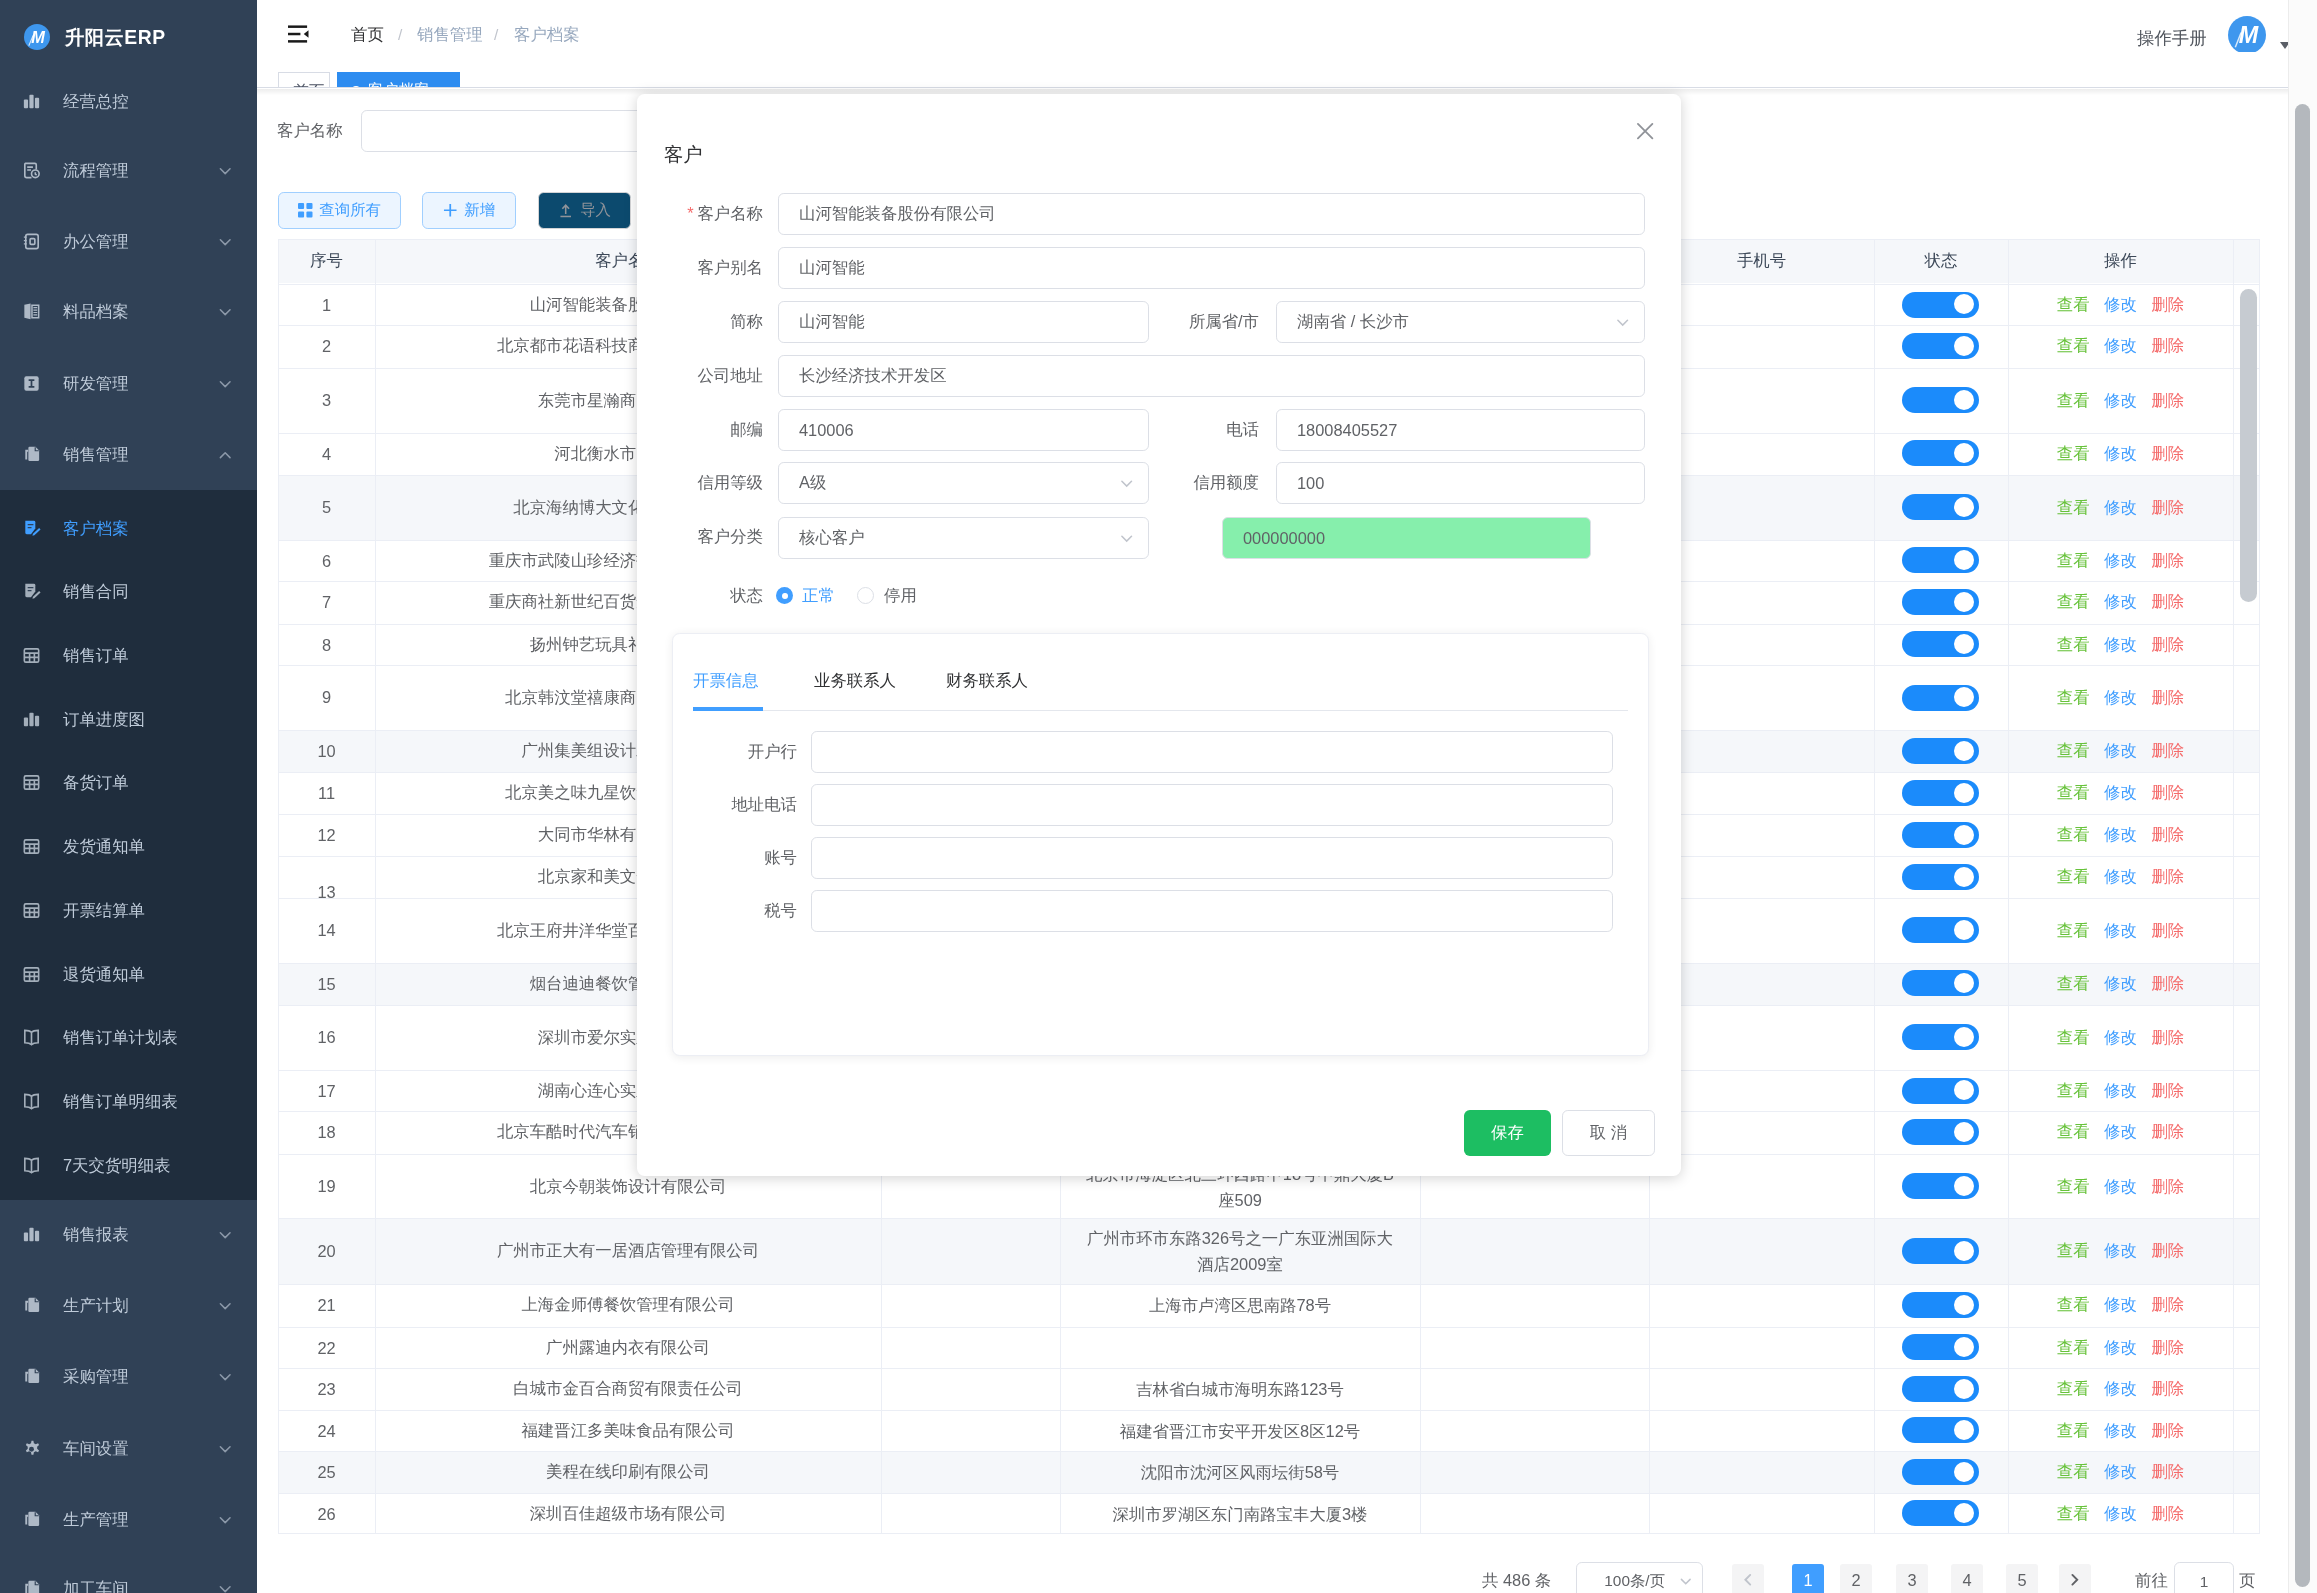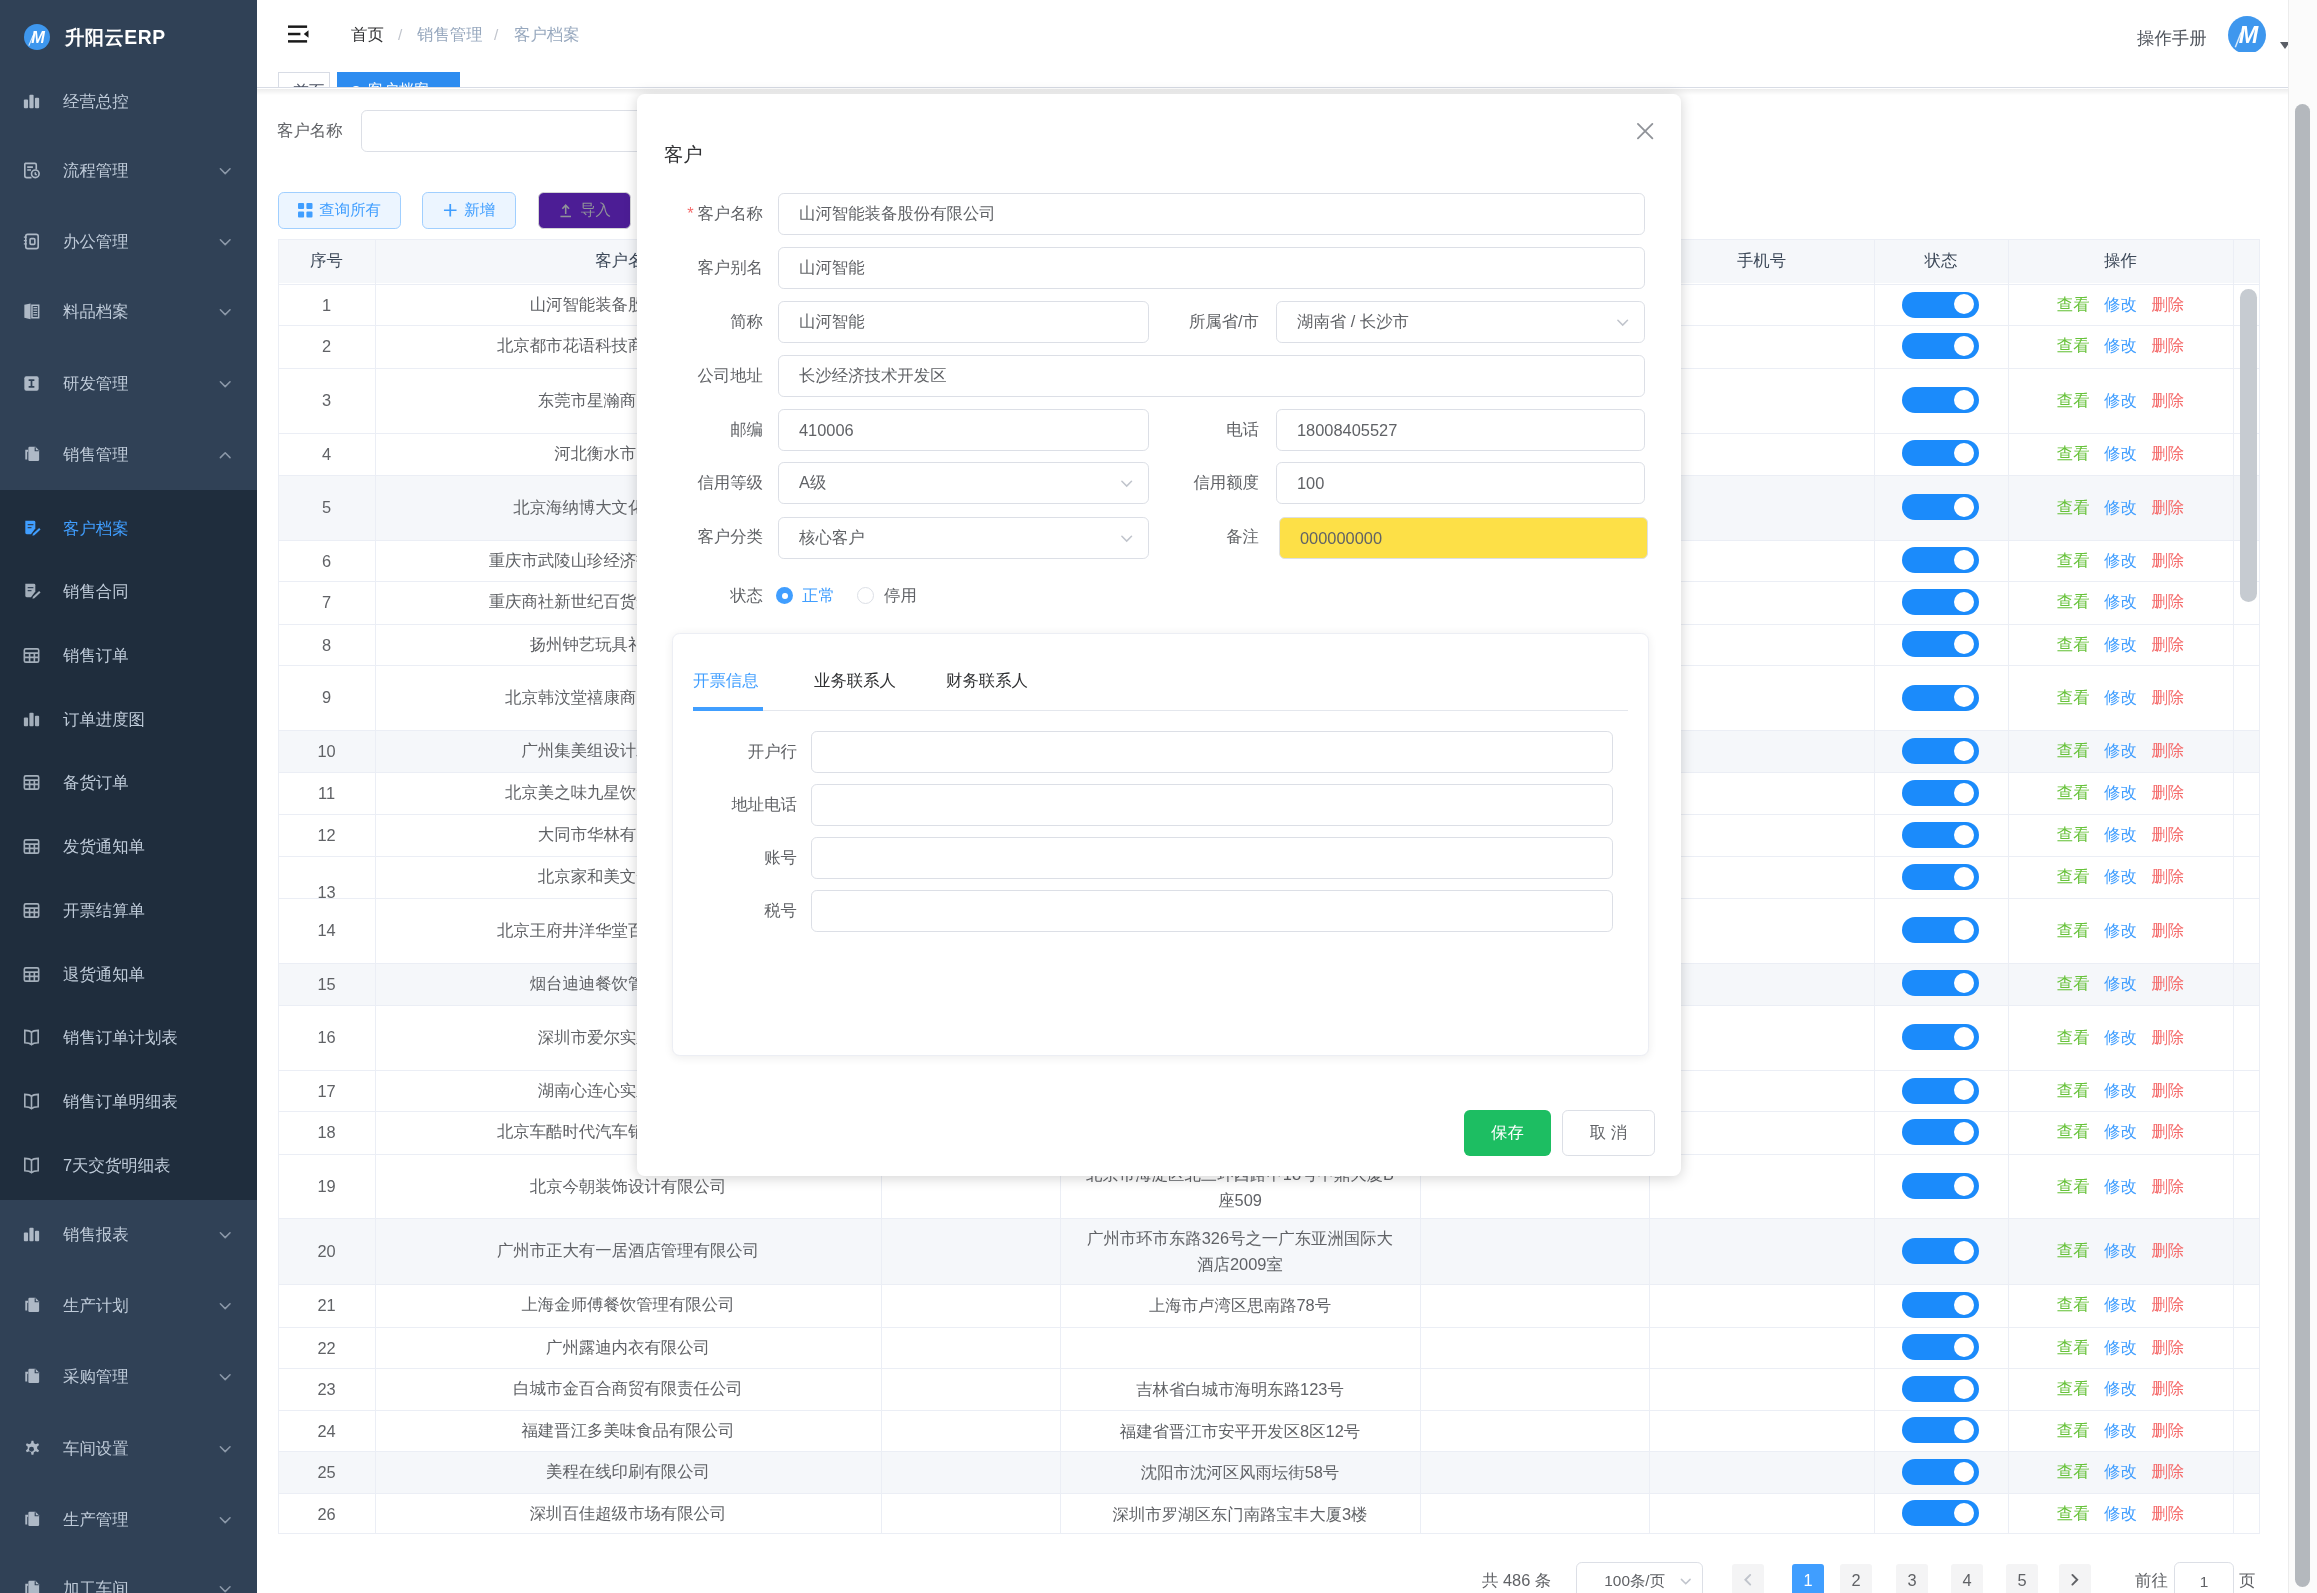--- a/index.html
+++ b/index.html
@@ -255,21 +255,21 @@
         <g fill="#409eff">
           <rect x="0" y="0" width="6.3" height="6.3" rx="1"></rect>
           <rect x="8.7" y="0" width="6.3" height="6.3" rx="1"></rect>
           <rect x="0" y="8.7" width="6.3" height="6.3" rx="1"></rect>
           <rect x="8.7" y="8.7" width="6.3" height="6.3" rx="1"></rect>
         </g>
       </svg>查询所有</div>
 <div class="abs ct" style="left:422px;top:192px;width:94px;height:37px;background:#ecf5ff;border:1.9px solid #a0cfff;border-radius:5.8px;color:#409eff;font-size:15.4px;"><svg width="14.5" height="14.5" viewBox="0 0 15 15" style="margin-right:6.8px">
         <path d="M7.5 1 V14 M1 7.5 H14" stroke="#409eff" stroke-width="1.8"></path>
       </svg>新增</div>
-<div class="abs ct" style="left:538px;top:192px;width:93px;height:37px;background:#4c1d95;border:1.9px solid #d3d4d6;border-radius:5.8px;color:#909399;font-size:15.4px;"><svg width="15.4" height="15.4" viewBox="0 0 16 16" style="margin-right:6.8px">
+<div class="abs ct" style="left:538px;top:192px;width:93px;height:37px;background:#0c4a6e;border:1.9px solid #d3d4d6;border-radius:5.8px;color:#909399;font-size:15.4px;"><svg width="15.4" height="15.4" viewBox="0 0 16 16" style="margin-right:6.8px">
         <g stroke="#909399" stroke-width="1.6" fill="none">
           <path d="M8 11.5 V2.5 M4.5 6 L8 2.2 L11.5 6"></path>
           <path d="M2.5 14 H13.5"></path>
         </g>
       </svg>导入</div>
 <div class="abs" style="left:278px;top:239px;width:1982px;height:44px;background:#f5f7fa;"></div>
 <div class="abs" style="left:278px;top:475px;width:1982px;height:65px;background:#f5f7fa;"></div>
 <div class="abs" style="left:278px;top:730px;width:1982px;height:42px;background:#f5f7fa;"></div>
 <div class="abs" style="left:278px;top:963px;width:1982px;height:42px;background:#f5f7fa;"></div>
 <div class="abs" style="left:278px;top:1218px;width:1982px;height:66px;background:#f5f7fa;"></div>
@@ -609,21 +609,21 @@
 <div class="abs" style="left:778px;top:462px;width:371px;height:42px;border:1.9px solid #dcdfe6;border-radius:5.8px;background:#fff;font-size:16.4px;color:#606266;padding-left:20px;display:flex;align-items:center;">A级<svg width="15.4" height="15.4" viewBox="0 0 16 16" style="position:absolute;right:13.5px;top:12.6px">
         <path d="M3 5.5 L8 10.5 L13 5.5" fill="none" stroke="#c0c4cc" stroke-width="1.6" stroke-linecap="round"></path>
       </svg></div>
 <div class="abs" style="left:1008px;top:470px;width:251px;height:25px;font-size:16.4px;color:#606266;justify-content:flex-end;display:flex;align-items:center;">信用额度</div>
 <div class="abs" style="left:1276px;top:462px;width:369px;height:42px;border:1.9px solid #dcdfe6;border-radius:5.8px;background:#fff;font-size:16.4px;color:#606266;padding-left:20px;display:flex;align-items:center;">100</div>
 <div class="abs" style="left:512px;top:524px;width:251px;height:25px;font-size:16.4px;color:#606266;justify-content:flex-end;display:flex;align-items:center;">客户分类</div>
 <div class="abs" style="left:778px;top:517px;width:371px;height:42px;border:1.9px solid #dcdfe6;border-radius:5.8px;background:#fff;font-size:16.4px;color:#606266;padding-left:20px;display:flex;align-items:center;">核心客户<svg width="15.4" height="15.4" viewBox="0 0 16 16" style="position:absolute;right:13.5px;top:12.6px">
         <path d="M3 5.5 L8 10.5 L13 5.5" fill="none" stroke="#c0c4cc" stroke-width="1.6" stroke-linecap="round"></path>
       </svg></div>
 <div class="abs" style="left:1008px;top:524px;width:251px;height:25px;font-size:16.4px;color:#606266;justify-content:flex-end;display:flex;align-items:center;">备注</div>
-<div class="abs" style="left:1279px;top:517px;width:369px;height:42px;border:1.9px solid #dcdfe6;border-radius:5.8px;background:#fde047;font-size:16.4px;color:#606266;padding-left:20px;display:flex;align-items:center;">000000000</div>
+<div class="abs" style="left:1222px;top:517px;width:369px;height:42px;border:1.9px solid #dcdfe6;border-radius:5.8px;background:#86efac;font-size:16.4px;color:#606266;padding-left:20px;display:flex;align-items:center;">000000000</div>
 <div class="abs" style="left:512px;top:583px;width:251px;height:25px;font-size:16.4px;color:#606266;justify-content:flex-end;display:flex;align-items:center;">状态</div>
 <div class="abs" style="left:776px;top:587px;width:17.4px;height:17.4px;border-radius:50%;background:#409eff;">
       <div class="abs" style="left:5.8px;top:5.8px;width:5.8px;height:5.8px;border-radius:50%;background:#fff;"></div>
     </div>
 <div class="abs cl" style="left:802px;top:583px;height:25px;font-size:16.4px;color:#409eff;">正常</div>
 <div class="abs" style="left:857px;top:587px;width:17.4px;height:17.4px;border-radius:50%;background:#fff;border:1.4px solid #dcdfe6;"></div>
 <div class="abs cl" style="left:884px;top:583px;height:25px;font-size:16.4px;color:#606266;">停用</div>
 <div class="abs" style="left:672px;top:633px;width:977px;height:423px;background:#fff;border:1px solid #eceef4;border-radius:7.7px;box-shadow:0 1.9px 9.7px rgba(0,0,0,.07);"></div>
 <div class="abs cl" style="left:693px;top:668px;height:25px;font-size:16.4px;font-weight:500;color:#409eff;">开票信息</div>
 <div class="abs cl" style="left:814px;top:668px;height:25px;font-size:16.4px;font-weight:500;color:#303133;">业务联系人</div>

